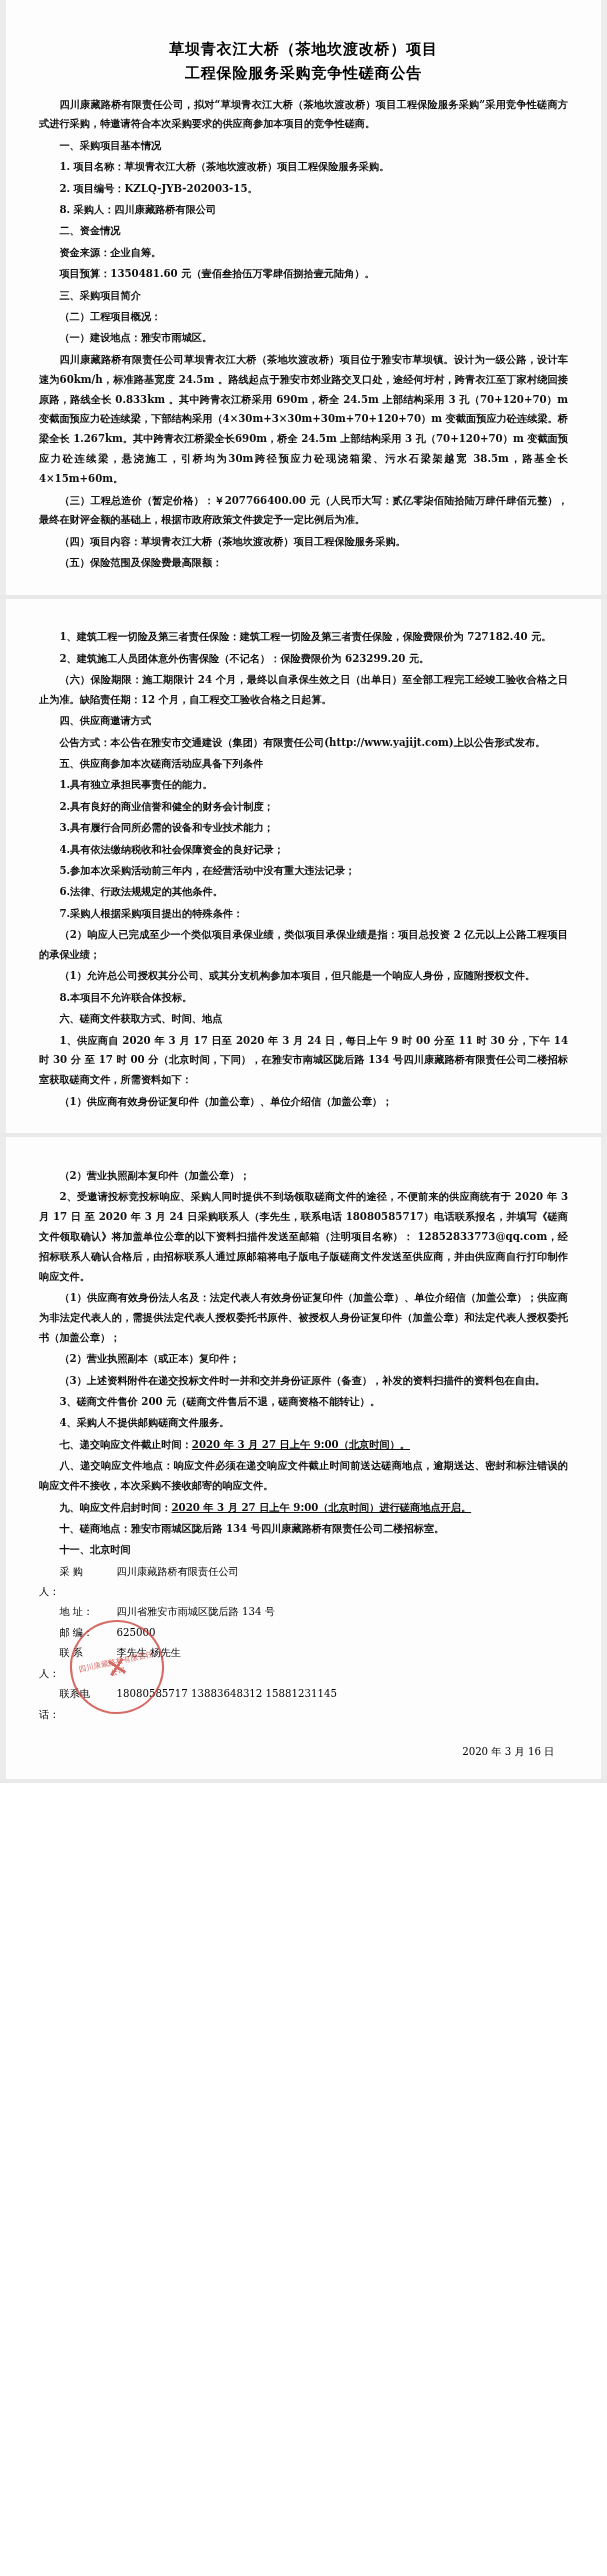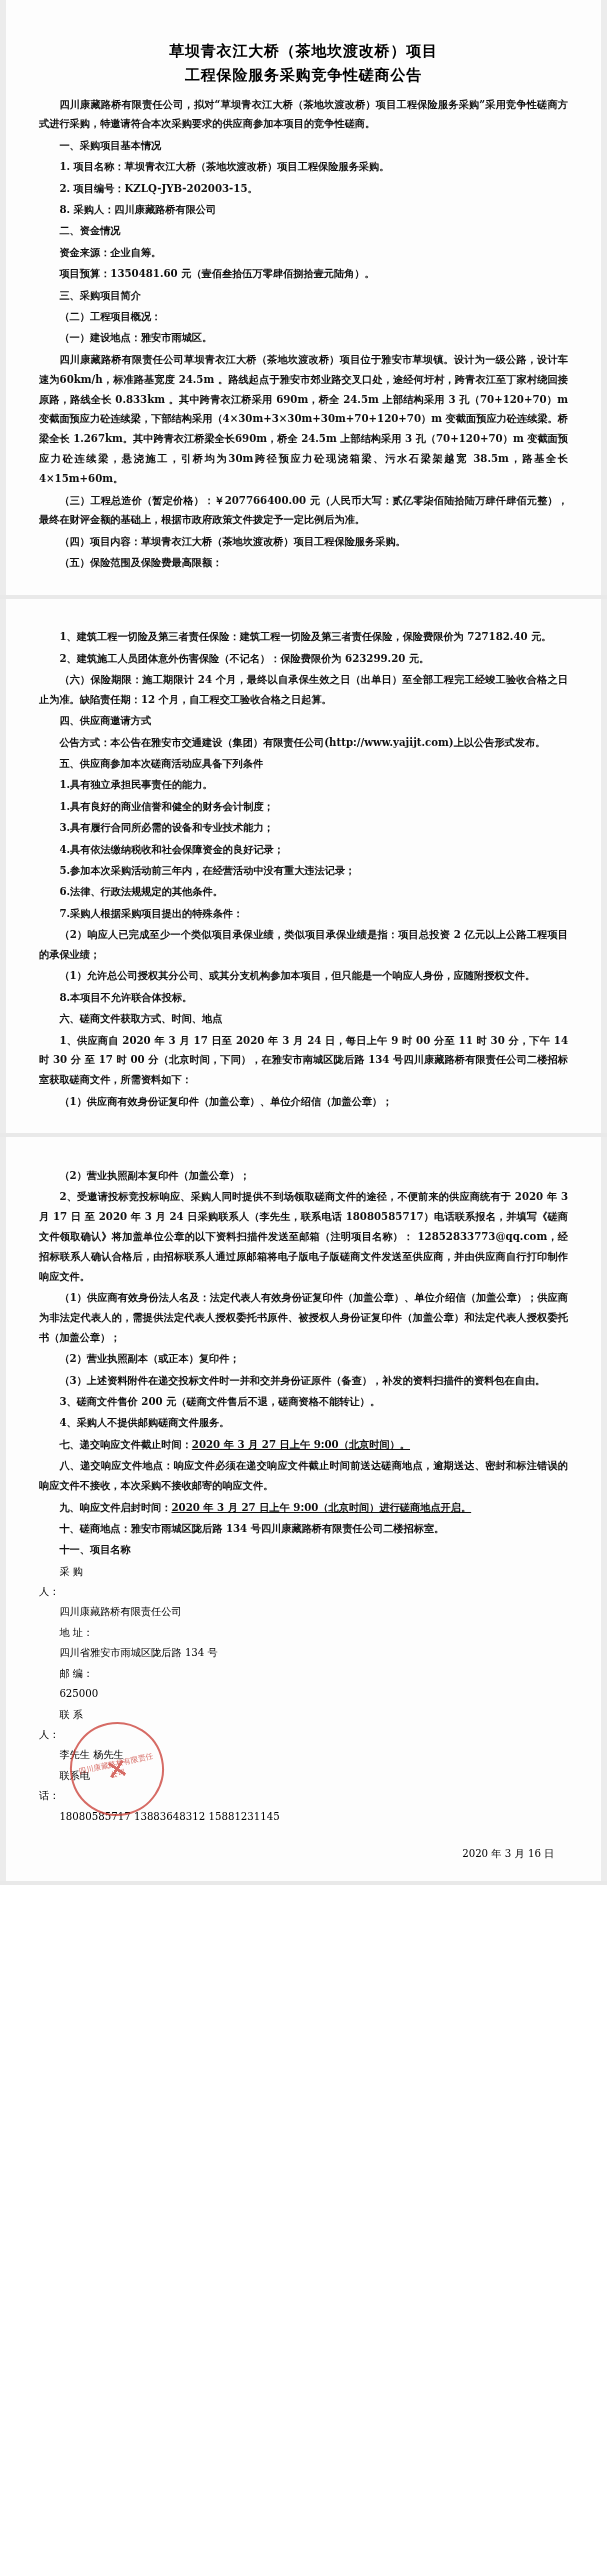--- a/index.html
+++ b/index.html
@@ -16,21 +16,21 @@
     box-sizing:border-box;
   }
   .band.first{padding-top:39px;}
   h1.title{
     text-align:center;
     font-size:15px;
     font-weight:bold;
     letter-spacing:0.8px;
     margin:0 0 7.6px 0;
     line-height:1.6;
-    font-family:Liberation Serif, serif;
+    font-family:Liberation Mono, monospace;
   }
   h1.title .l2{display:block;text-align:center;}
   p{
     font-size:10.2px;
     line-height:1.95;
     margin:0 0 1.5px 0;
     text-align:justify;
     text-justify:inter-ideograph;
     color:#111;
     font-weight:bold;
@@ -41,21 +41,21 @@
   .footer-date{
     text-align:right;
     font-size:10.2px;
     margin-top:20px;
     padding-right:13.7px;
   }
   .contact-table{
     font-size:10.2px;
     line-height:2.0;
   }
-  .contact-row{display:flex;text-indent:2em;flex-direction:column;}
+  .contact-row{display:flex;text-indent:2em;}
   .contact-row .k{width:5.6em;flex:none;text-indent:2em;}
   .contact-row .v{flex:1;}
   .stamp{
     position:absolute;
     left:70px;
     bottom:65px;
     width:90px;height:90px;
     border:2.3px solid #c8342b;
     border-radius:50%;
     opacity:.72;
@@ -128,21 +128,21 @@
     <p class="ind">2、建筑施工人员团体意外伤害保险（不记名）：保险费限价为 623299.20 元。</p>
     <p class="ind">（六）保险期限：施工期限计 24 个月，最终以自承保生效之日（出单日）至全部工程完工经竣工验收合格之日止为准。缺陷责任期：12 个月，自工程交工验收合格之日起算。</p>
 
     <p class="sec">四、供应商邀请方式</p>
     <p class="ind">
       <span>公告方式：本公告在雅安市交通建设（集团）有限责任公司(http://www.yajijt.com)上以公告形式发布。</span>
     </p>
 
     <p class="sec">五、供应商参加本次磋商活动应具备下列条件</p>
     <p class="ind">1.具有独立承担民事责任的能力。</p>
-    <p class="ind">1.具有良好的商业信誉和健全的财务会计制度；</p>
+    <p class="ind">2.具有良好的商业信誉和健全的财务会计制度；</p>
     <p class="ind">3.具有履行合同所必需的设备和专业技术能力；</p>
     <p class="ind">4.具有依法缴纳税收和社会保障资金的良好记录；</p>
     <p class="ind">5.参加本次采购活动前三年内，在经营活动中没有重大违法记录；</p>
     <p class="ind">6.法律、行政法规规定的其他条件。</p>
     <p class="ind">7.采购人根据采购项目提出的特殊条件：</p>
     <p class="ind">（2）响应人已完成至少一个类似项目承保业绩，类似项目承保业绩是指：项目总投资 2 亿元以上公路工程项目的承保业绩；</p>
     <p class="ind">（1）允许总公司授权其分公司、或其分支机构参加本项目，但只能是一个响应人身份，应随附授权文件。</p>
     <p class="ind">8.本项目不允许联合体投标。</p>
 
     <p class="sec">六、磋商文件获取方式、时间、地点</p>
@@ -173,21 +173,21 @@
     </p>
 
     <p class="ind">
       <b>九、响应文件启封时间</b><span>：</span><span class="uline">2020 年 3 月 27 日上午 9:00（北京时间）进行磋商地点开启。</span>
     </p>
 
     <p class="ind">
       <b>十、磋商地点：</b><span>雅安市雨城区陇后路 134 号四川康藏路桥有限责任公司二楼招标室。</span>
     </p>
 
-    <p class="sec">十一、项目名称</p>
+    <p class="sec">十一、北京时间</p>
 
     <div class="contact-table">
       <div class="contact-row">
         <span class="k">采 购 人：</span>
         <span class="v">四川康藏路桥有限责任公司</span>
       </div>
       <div class="contact-row">
         <span class="k">地    址：</span>
         <span class="v">四川省雅安市雨城区陇后路 134 号</span>
       </div>

